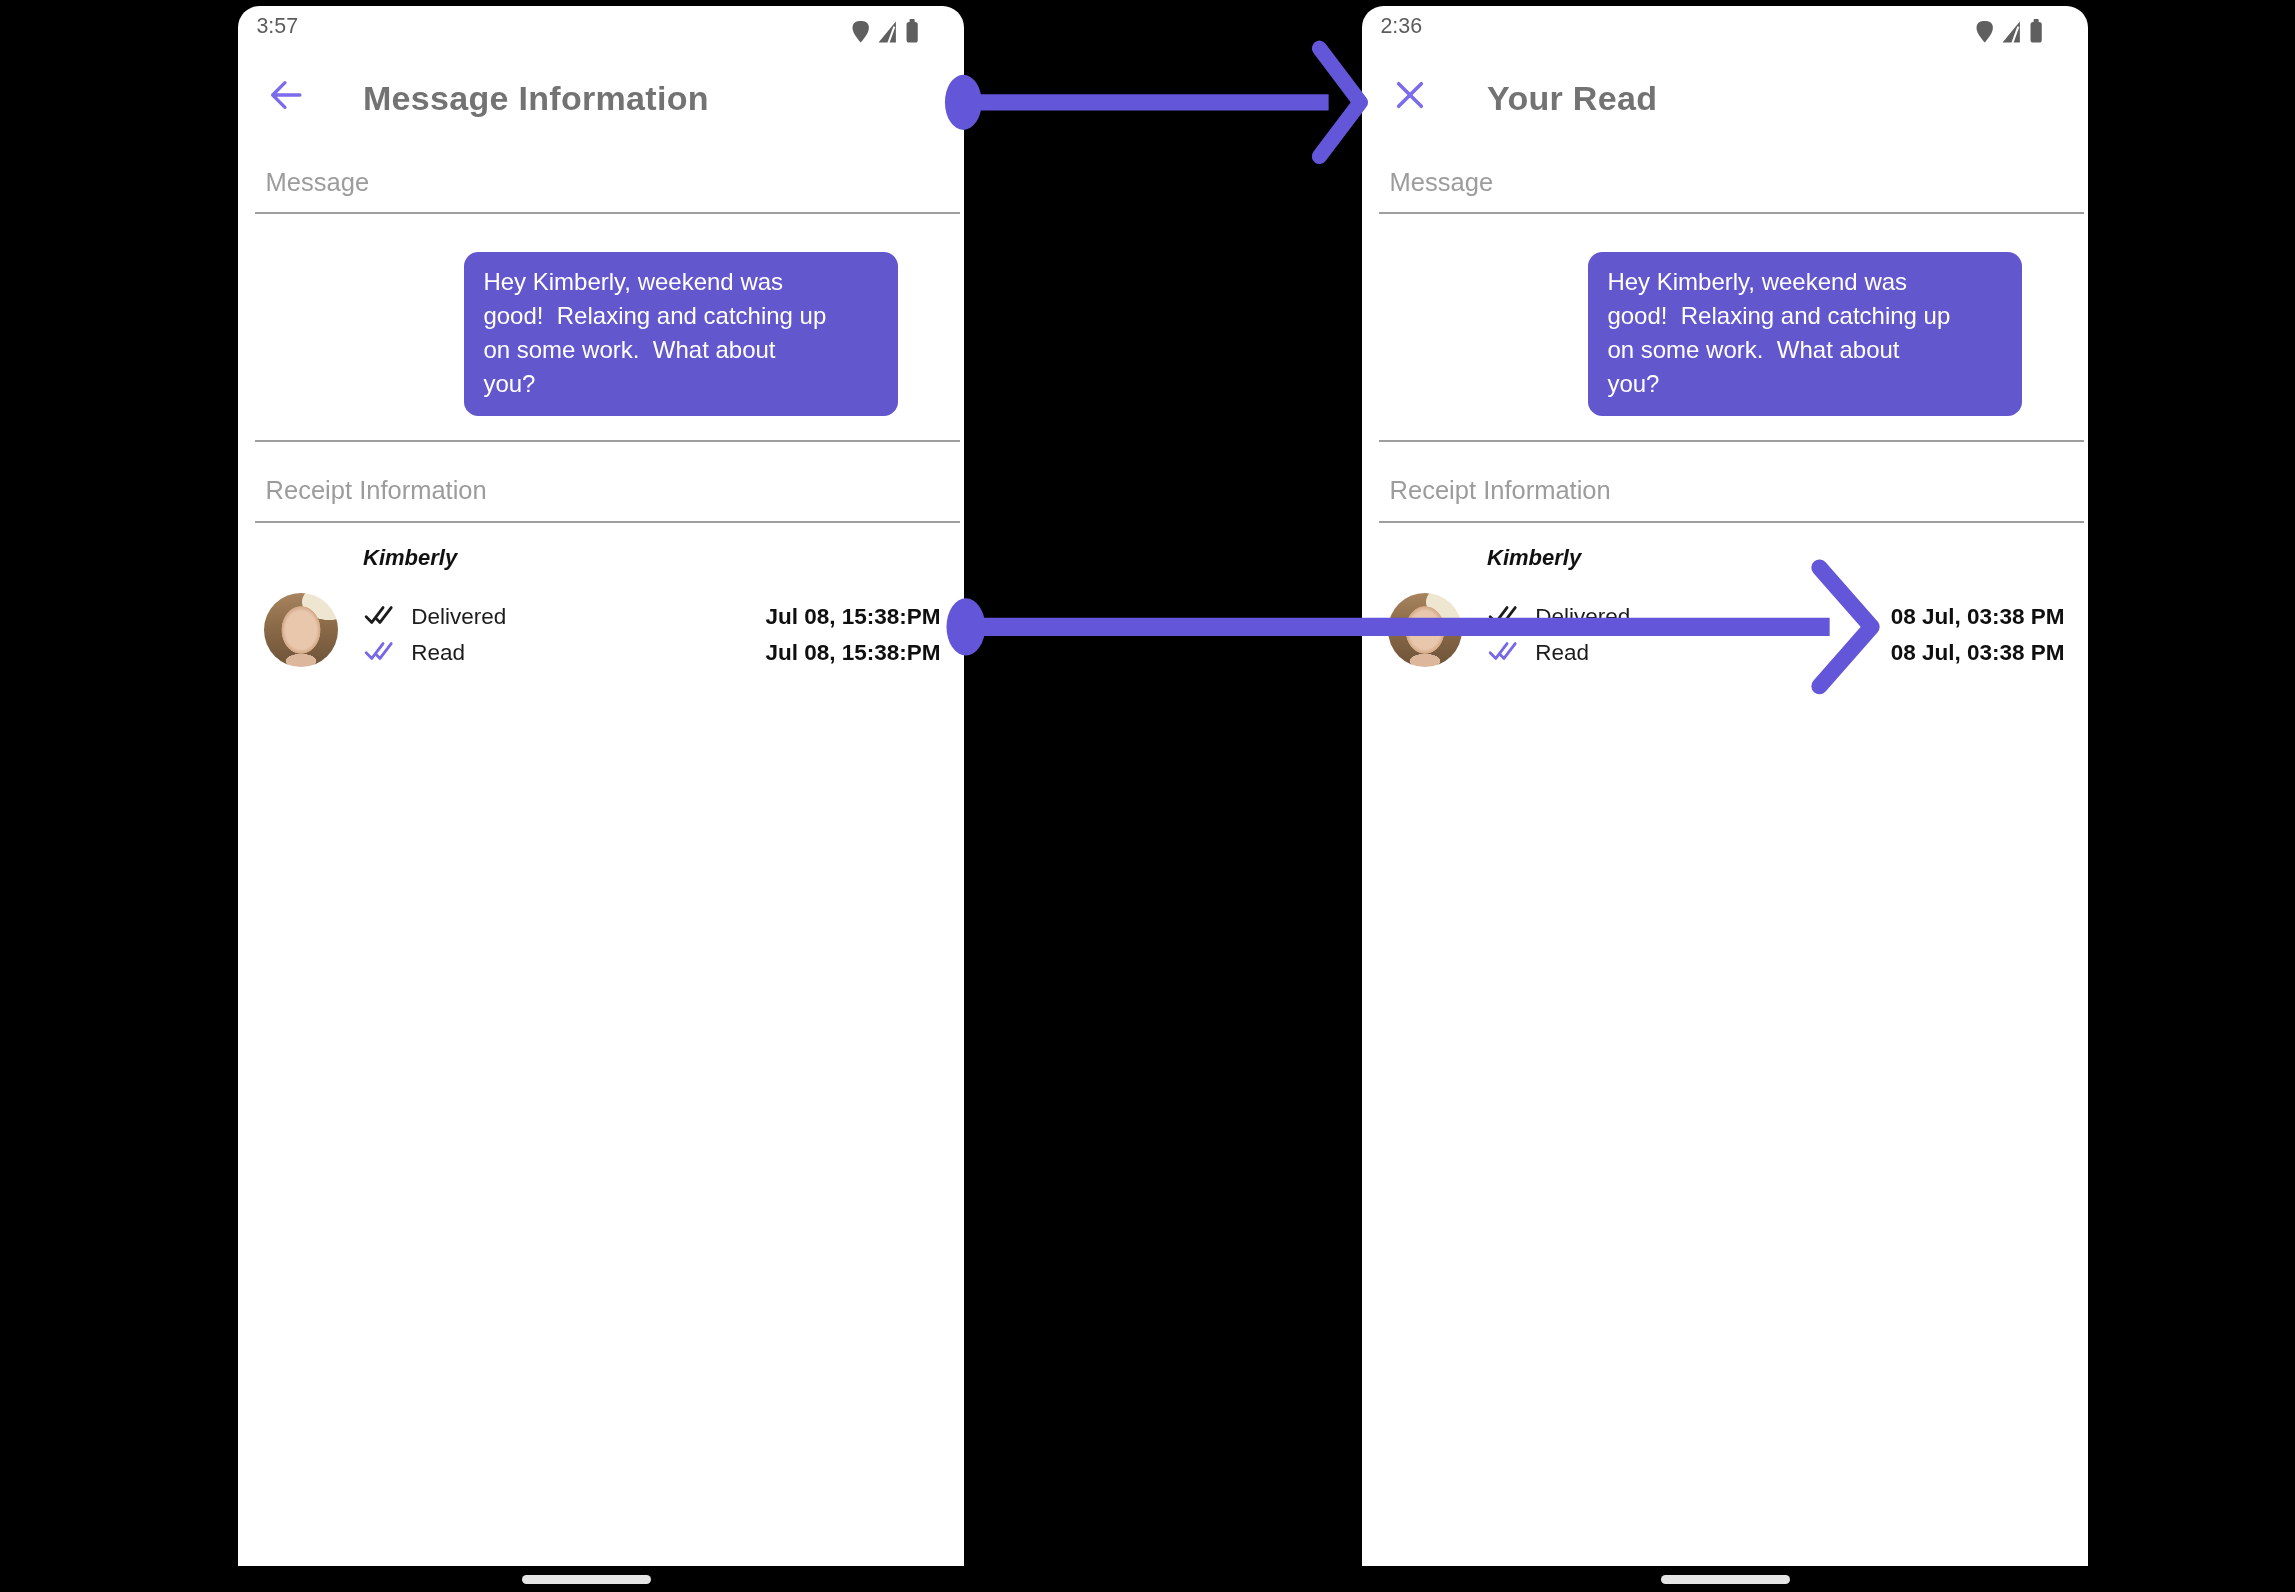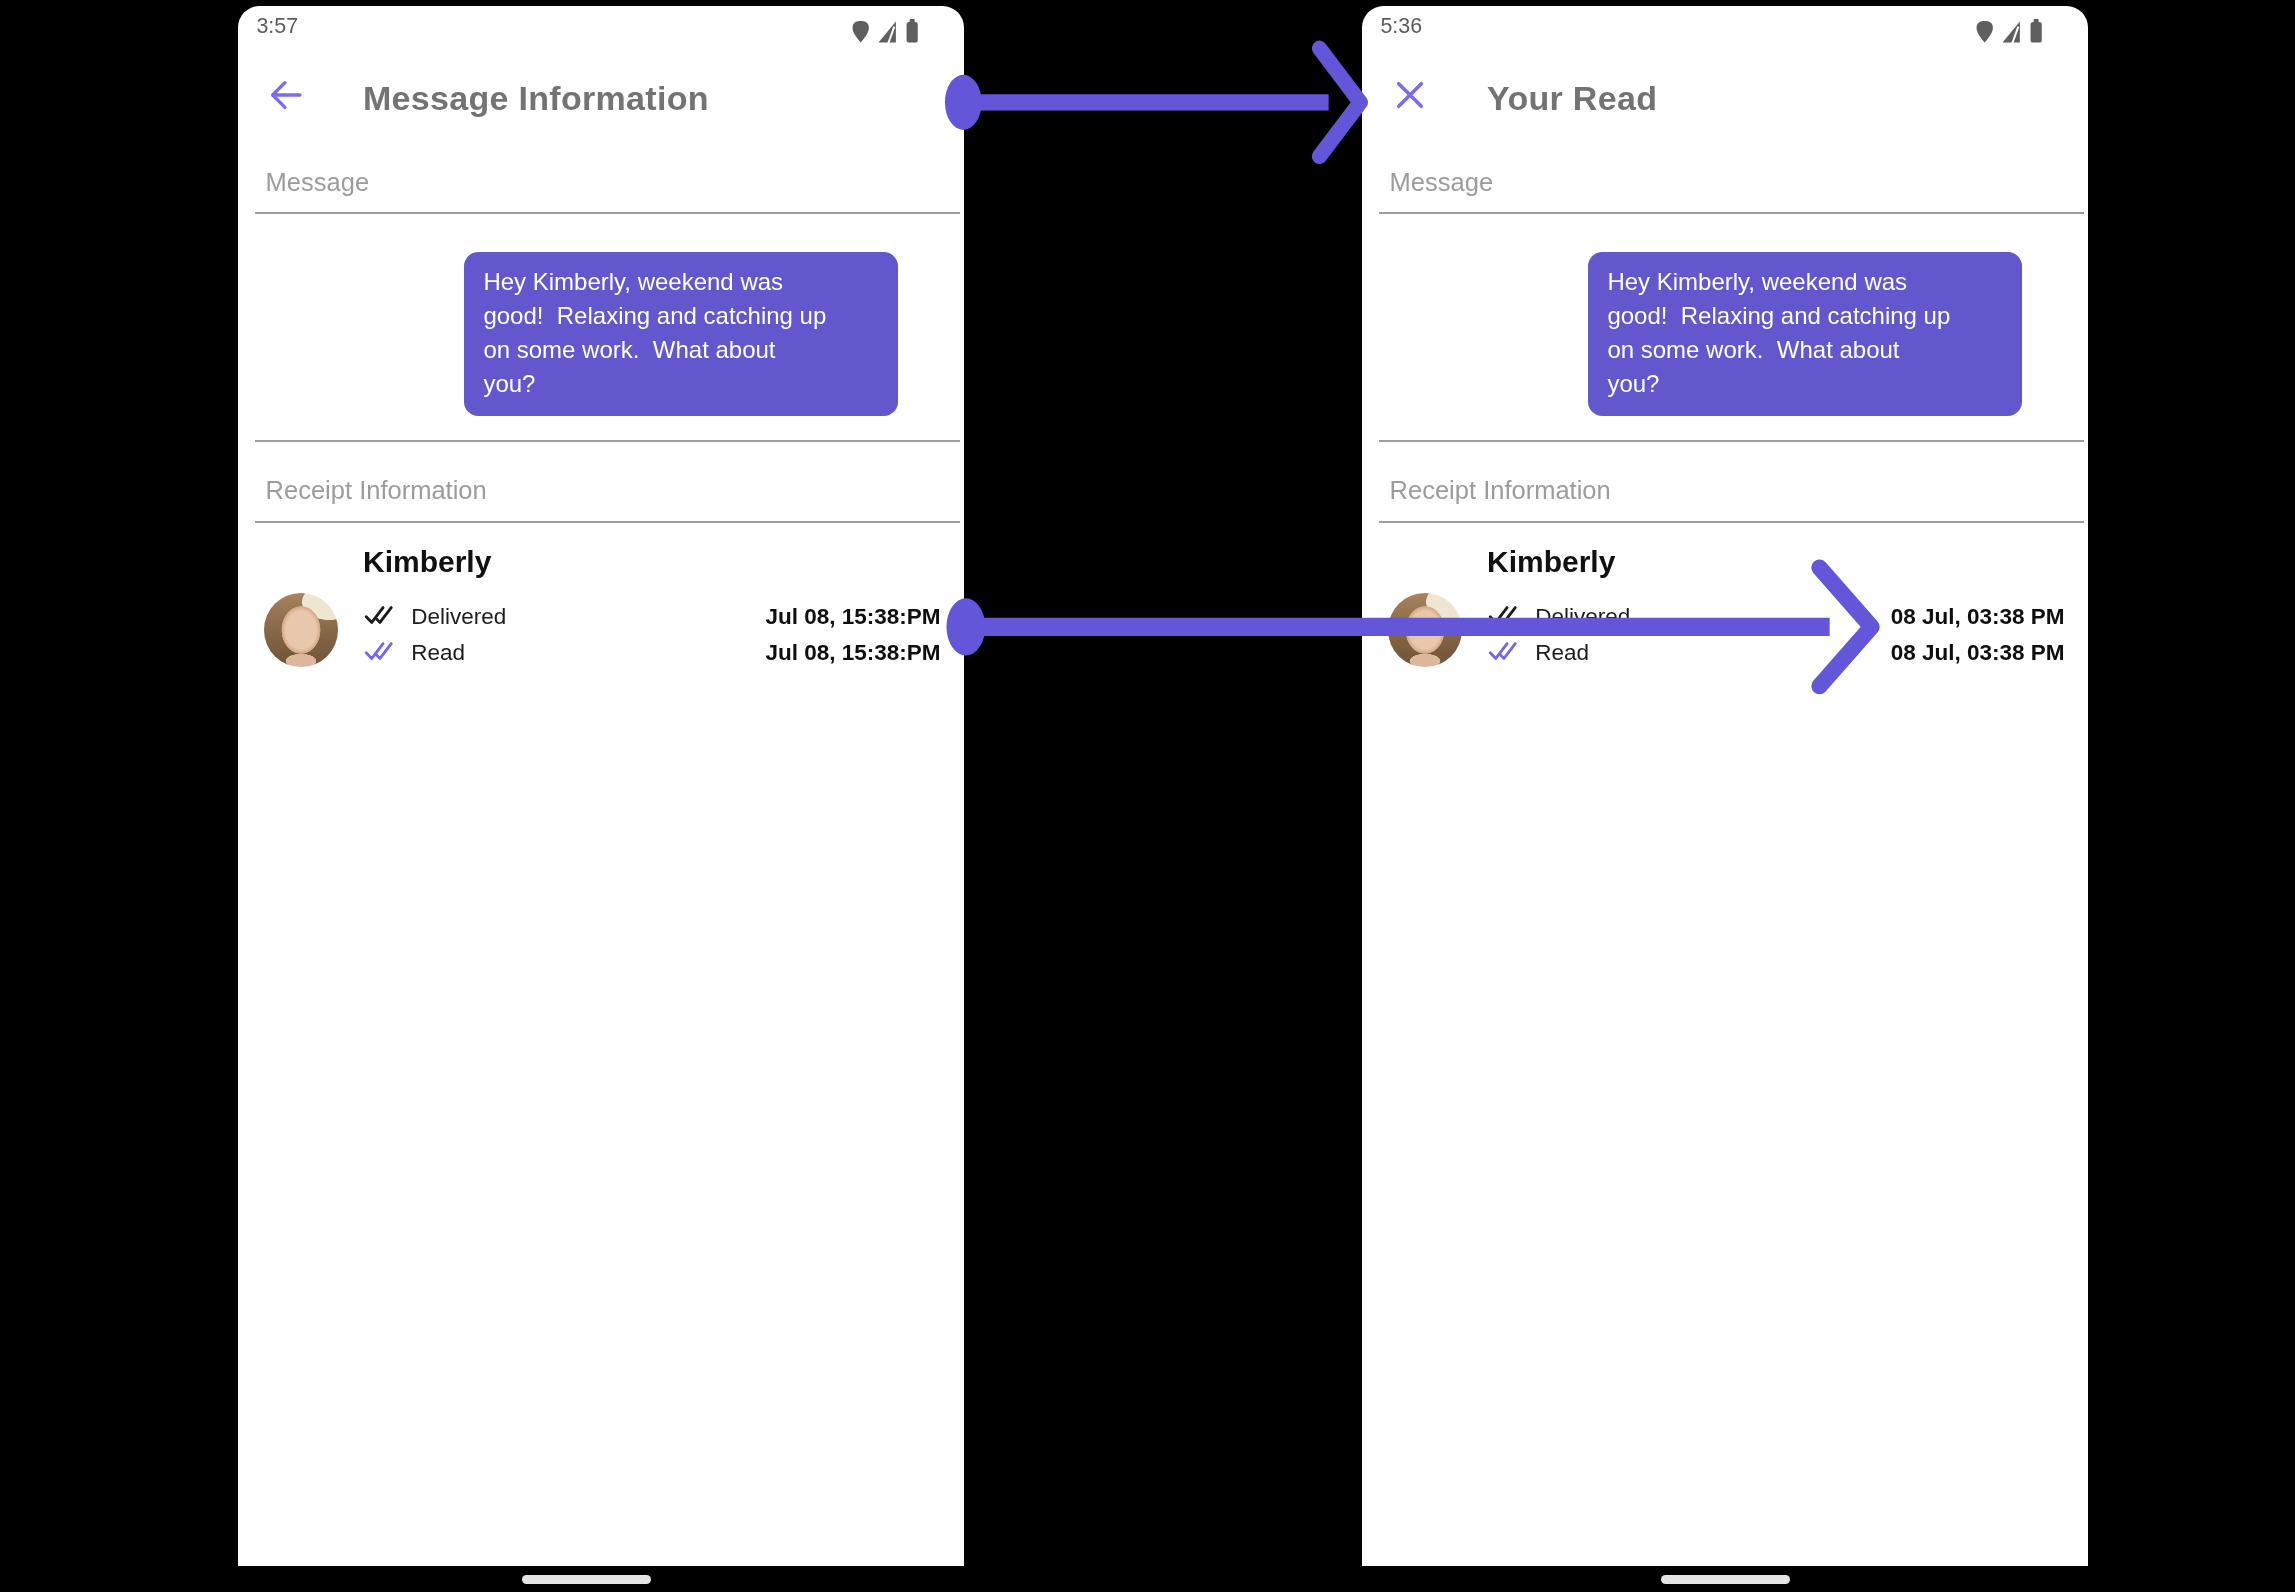--- a/index.html
+++ b/index.html
@@ -24,21 +24,21 @@
   .label-receipt{top:470px;}
   .divider{position:absolute;left:17.4px;right:4.1px;height:2px;background:#9e9e9e;}
   .divider-1{top:206px;}
   .divider-2{top:434px;}
   .divider-3{top:515px;}
 
   .bubble{position:absolute;left:226px;top:246px;width:434px;height:164px;box-sizing:border-box;
           background:#6357CE;border-radius:14.3px;color:#ffffff;font-size:24px;line-height:34px;
           padding:13.3px 19.4px;white-space:pre-wrap;}
 
-  .contact-name{position:absolute;left:125px;top:539px;font-size:30px;font-weight:700;color:#111111;}
+  .contact-name{position:absolute;left:125px;top:539px;font-size:22px;font-weight:700;color:#111111;font-style:italic;}
   .avatar{position:absolute;left:26px;top:587px;width:74px;height:74px;border-radius:50%;
           background:
             radial-gradient(ellipse 34% 16% at 50% 92%, #dcb79b 0 60%, rgba(0,0,0,0) 62%),
             radial-gradient(ellipse 36% 44% at 50% 50%, #e8c7ad 0 58%, #d4a987 72%, rgba(0,0,0,0) 74%),
             radial-gradient(ellipse 60% 40% at 88% 12%, #efe6d2 0 60%, rgba(0,0,0,0) 62%),
             linear-gradient(180deg, #a8845f 0%, #8a6a48 45%, #6e5338 100%);}
   .receipt-row{position:absolute;left:126px;right:23.5px;height:41px;display:flex;align-items:center;}
   .row-delivered{top:583px;align-items:flex-end;}
   .row-read{top:627px;}
   .check-wrap{width:34px;margin-right:13.3px;flex:none;}
@@ -115,21 +115,21 @@
             <path d="M4 23 L15 34 L37 5" stroke="#7668E6" stroke-width="5.5" stroke-linecap="round" stroke-linejoin="round"></path>
             <path d="M24 27 L31 34 L53 5" stroke="#7668E6" stroke-width="5.5" stroke-linecap="round" stroke-linejoin="round"></path>
           </svg></span>
       <span class="row-label">Read</span>
       <span class="row-spacer"></span>
       <span class="row-time">Jul 08, 15:38:PM</span>
     </div>
   </div>
 
   <div class="phone phone-right">
-    <div class="status-time">5:36</div>
+    <div class="status-time">2:36</div>
     <div class="status-icons">
       <span>
           <svg width="19.4" height="23.5" viewBox="0 0 38 46">
             <path d="M19 44 C8 31 3 23 3 15 C3 4 12 2 19 2 C26 2 35 4 35 15 C35 23 30 31 19 44 Z" fill="#5f5f5f"></path>
           </svg>
         </span>
       <span>
           <svg width="20.4" height="23.5" viewBox="0 0 40 46">
             <polygon points="3,44 37,44 37,3" fill="#5f5f5f"></polygon>
             <line x1="22" y1="46" x2="34" y2="13" stroke="#ffffff" stroke-width="4"></line>

